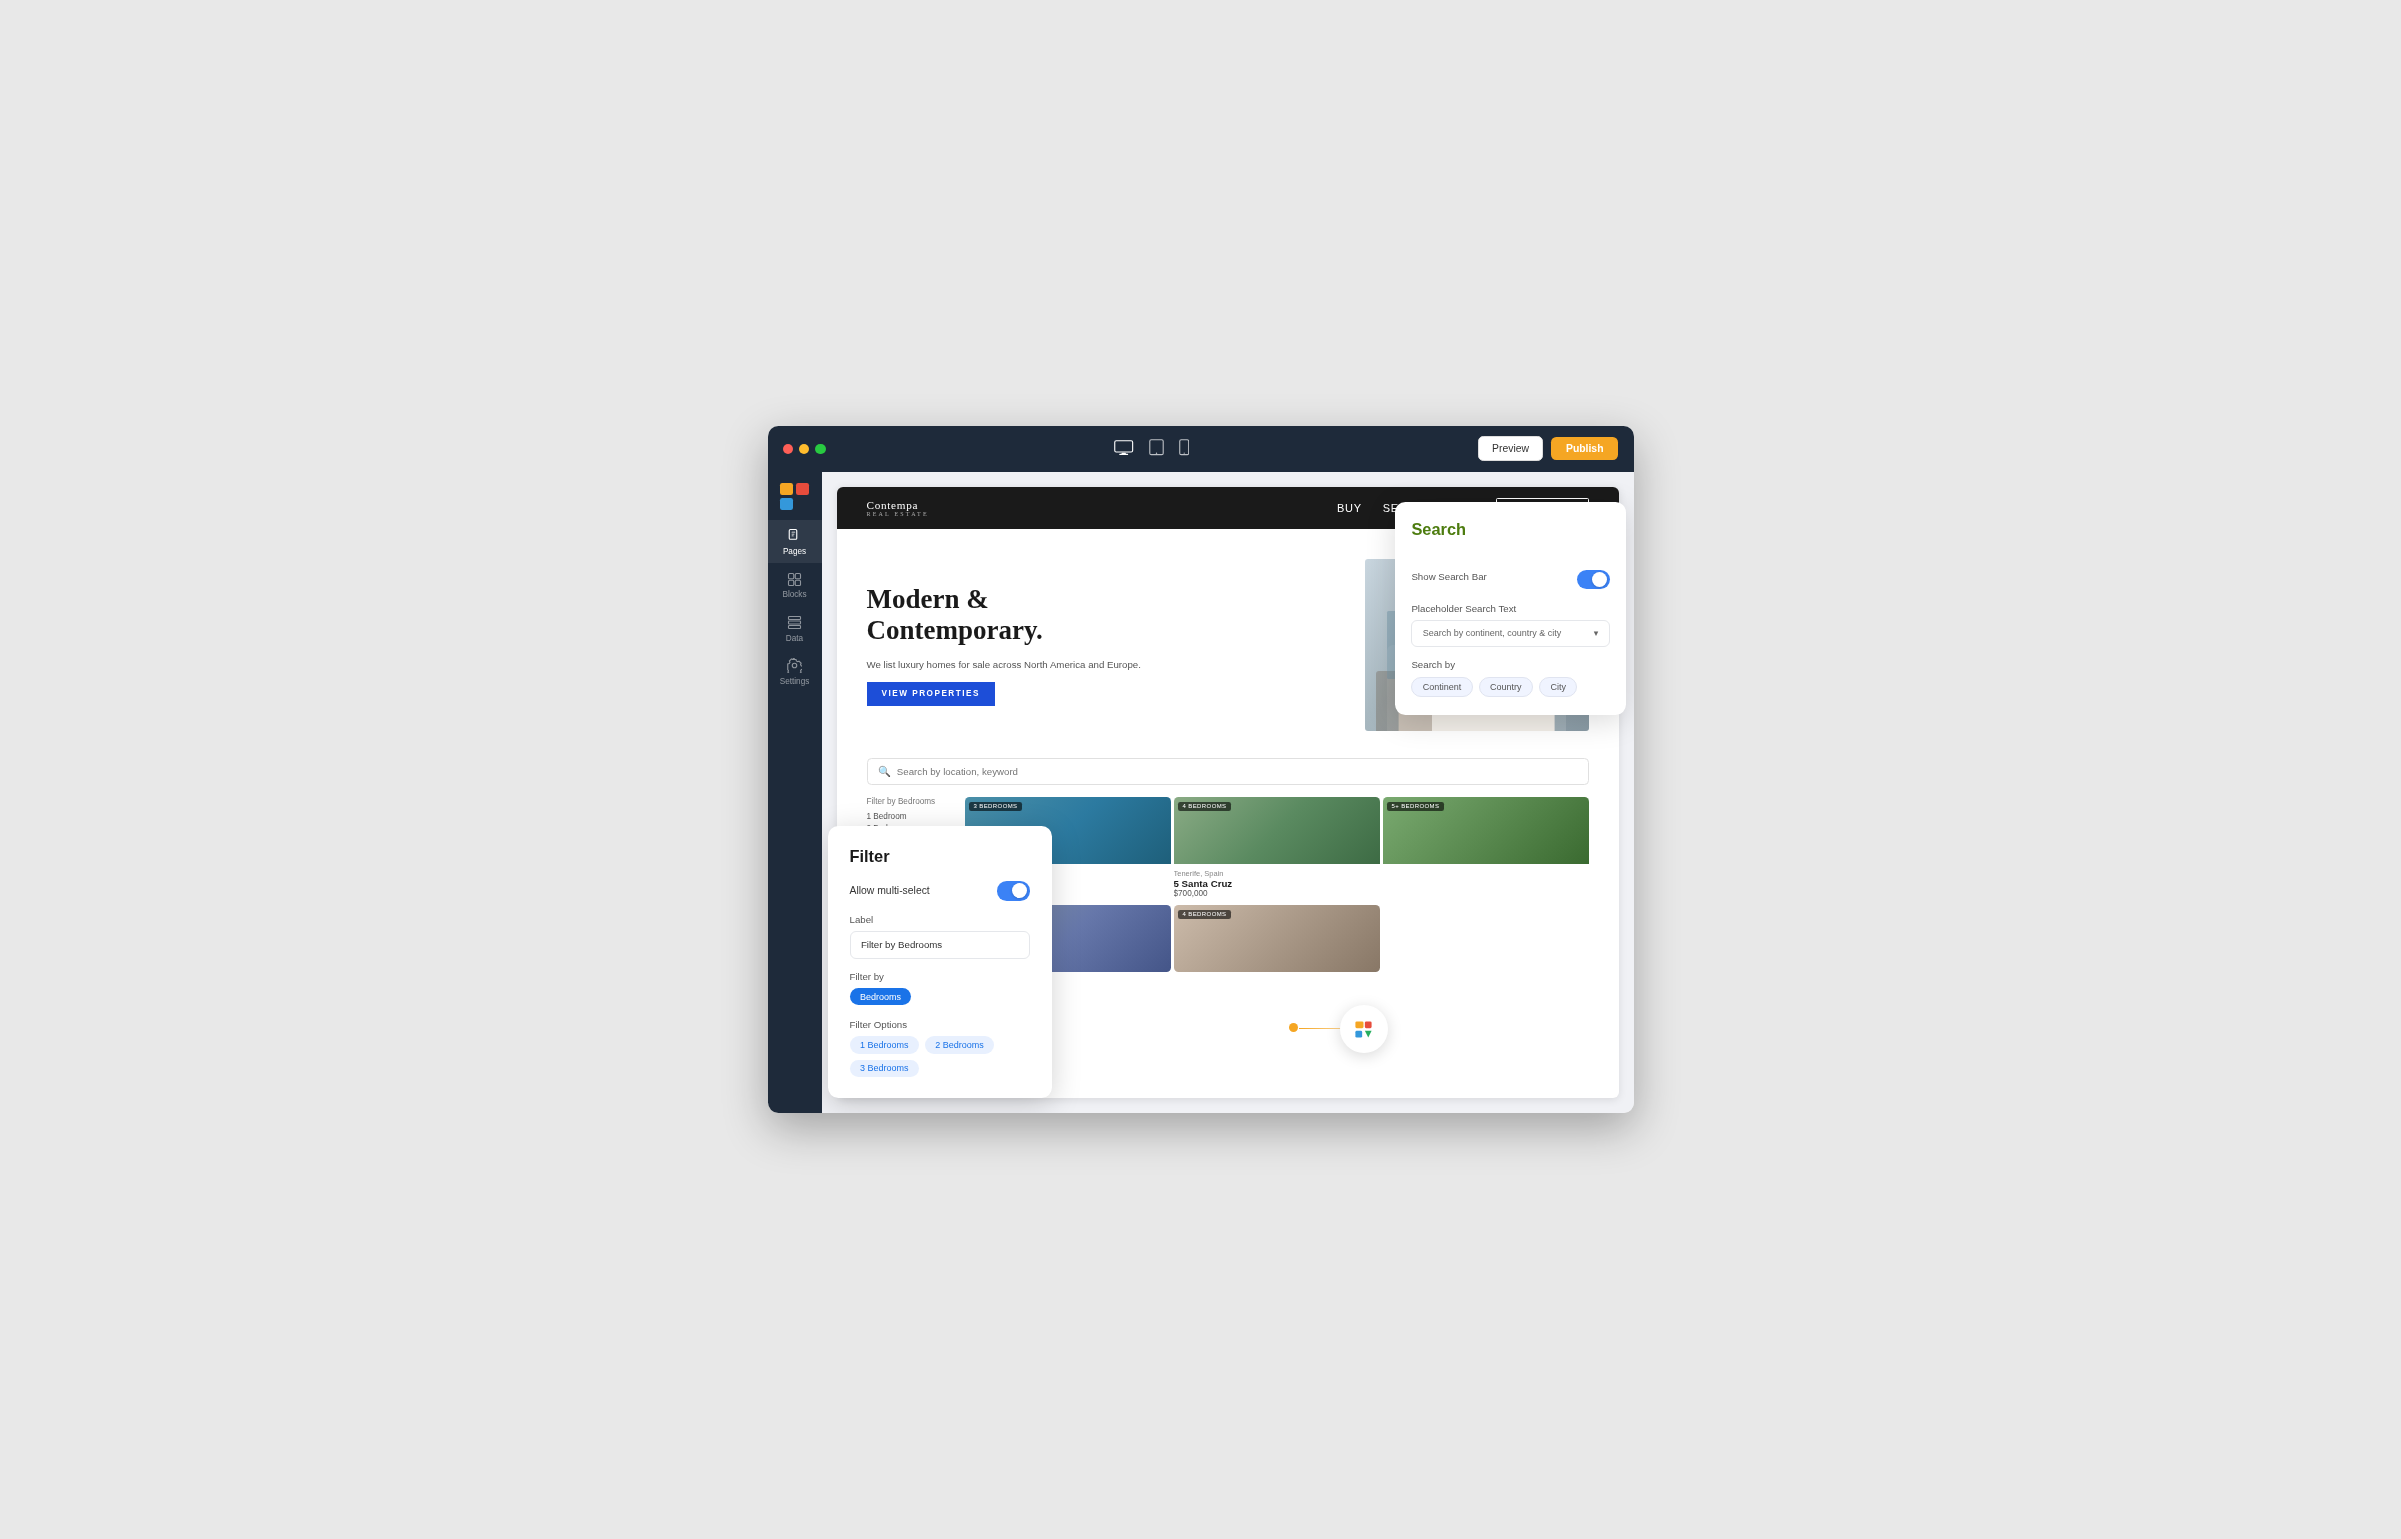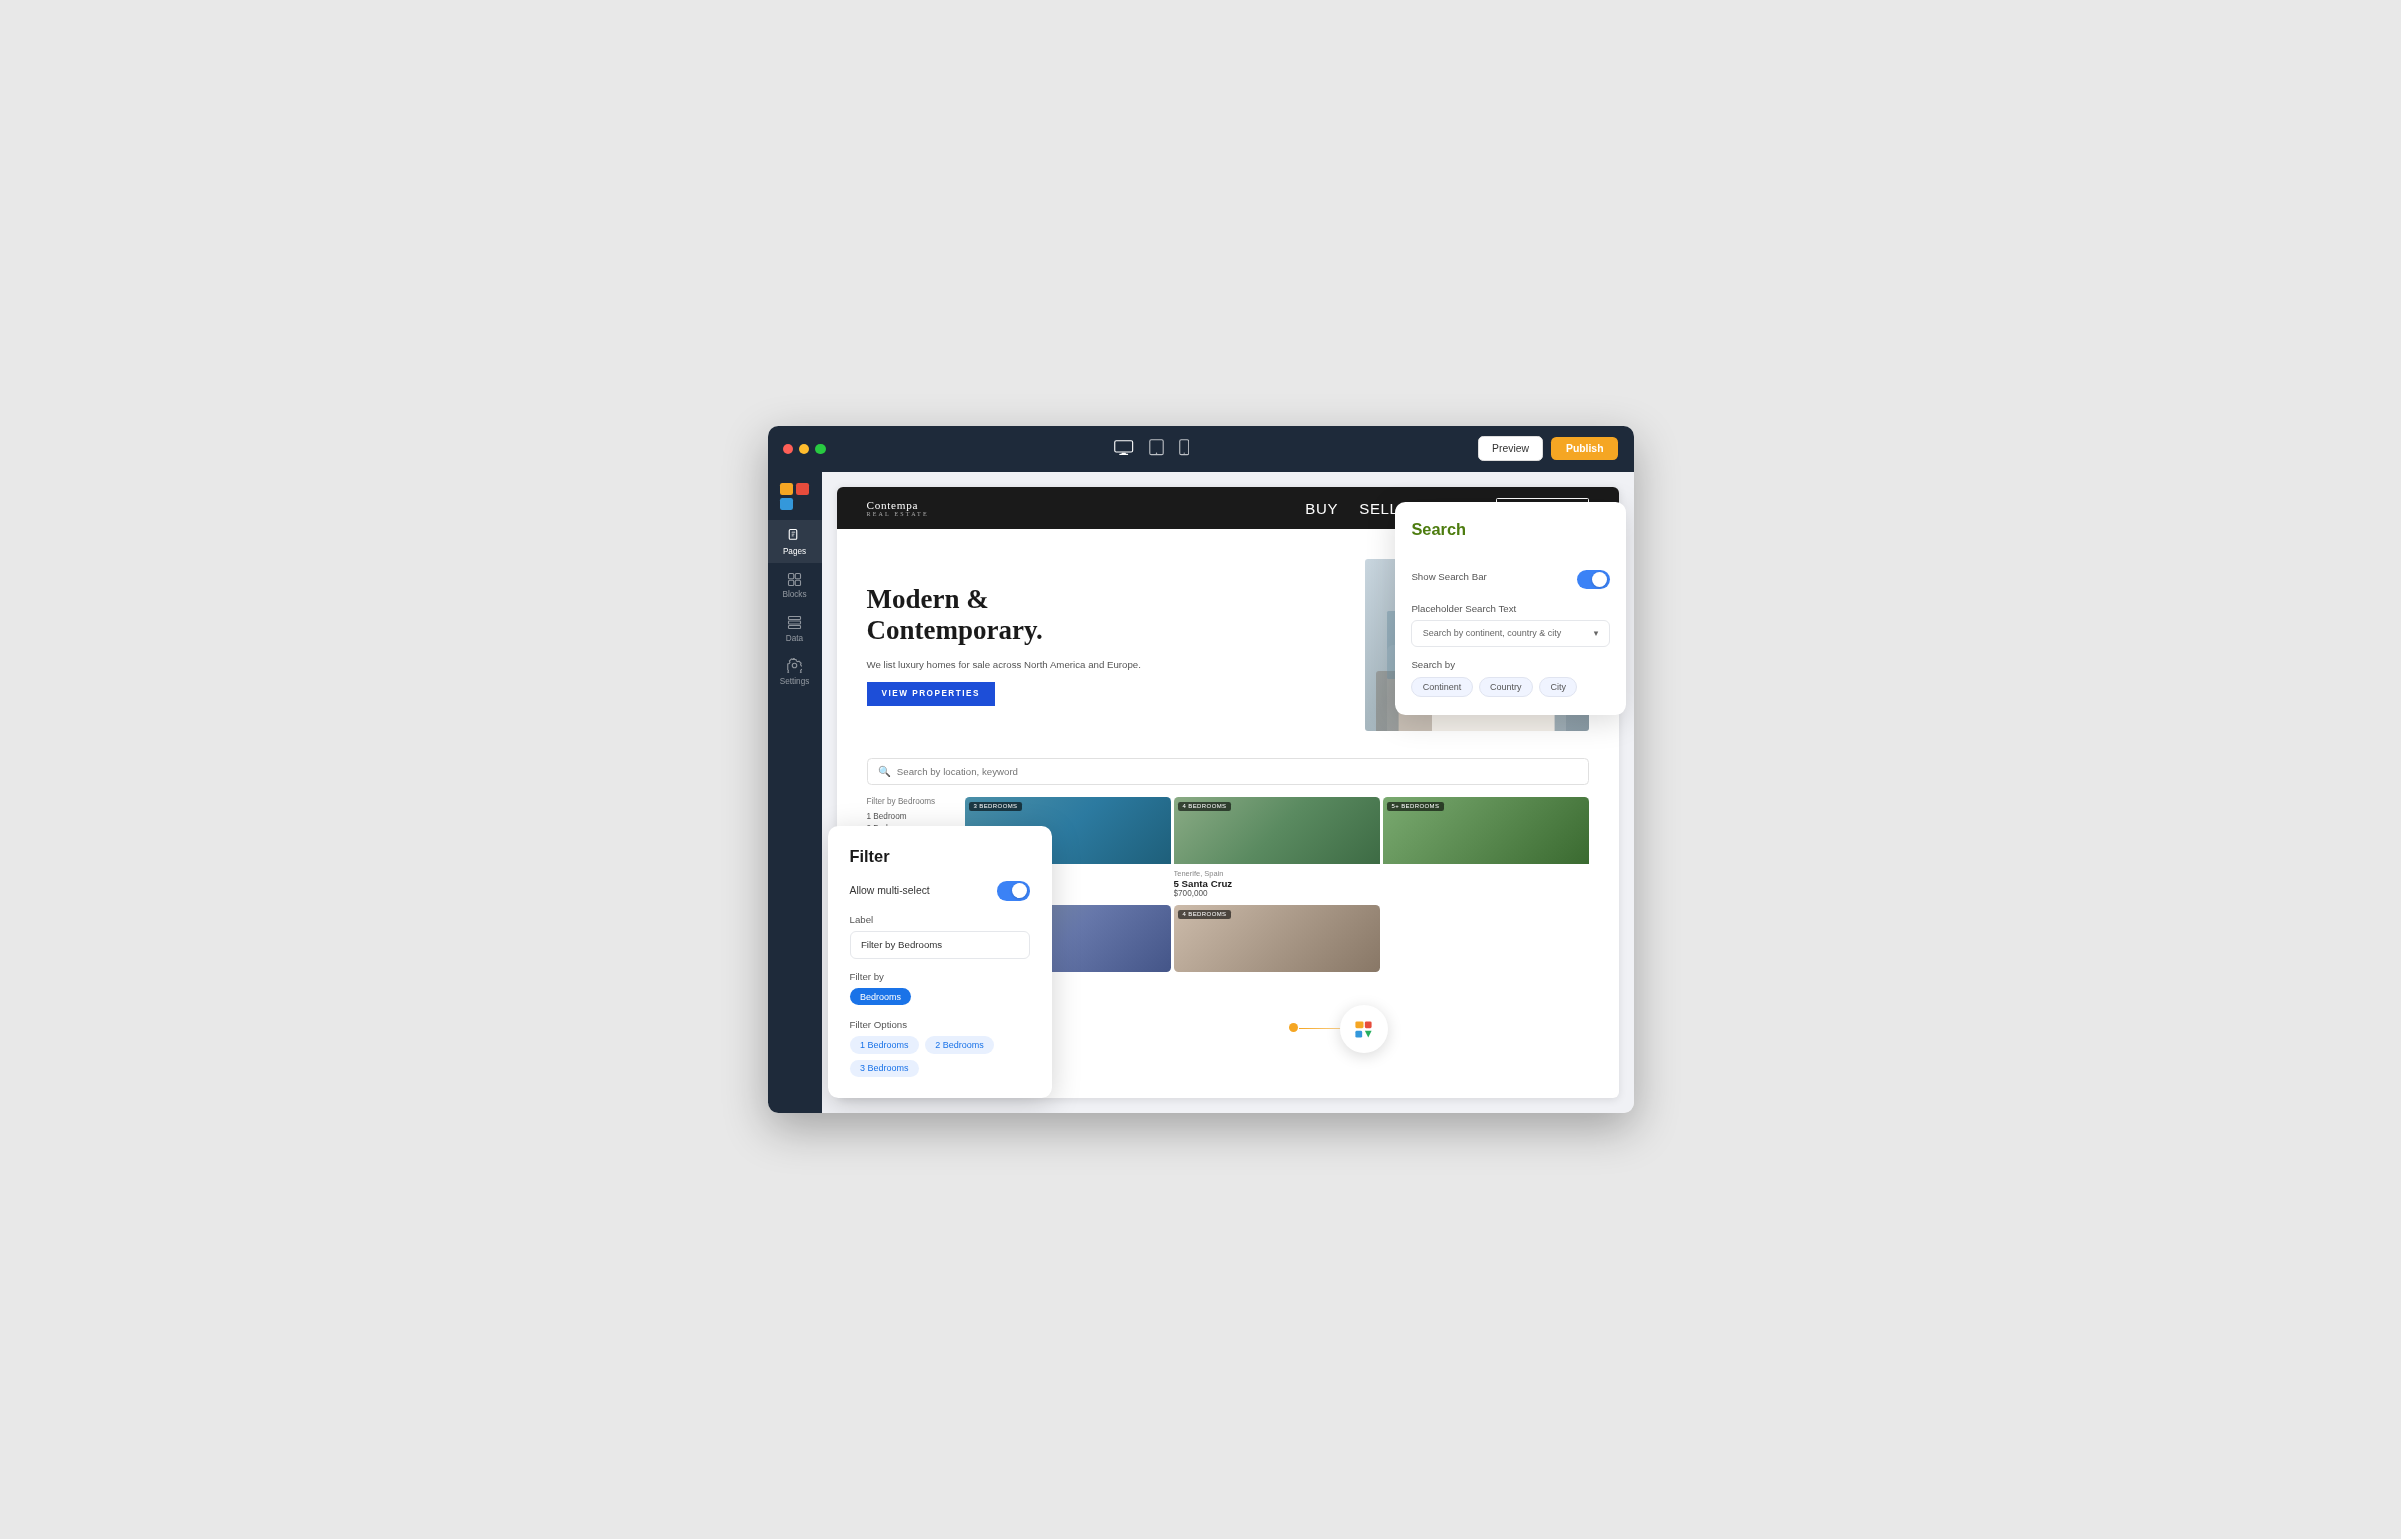--- a/index.html
+++ b/index.html
@@ -183,21 +183,21 @@
     .site-nav-links {
       display: flex;
       align-items: center;
       gap: 21px;
       list-style: none;
     }
 
     .site-nav-links li a {
       color: white;
       text-decoration: none;
-      font-size: 15px;
+      font-size: 11px;
       letter-spacing: 0.7px;
       text-transform: uppercase;
     }
 
     .btn-get-in-touch {
       border: 0.7px solid white;
       color: white;
       padding: 4.5px 12px;
       font-size: 8.2px;
       letter-spacing: 0.7px;

